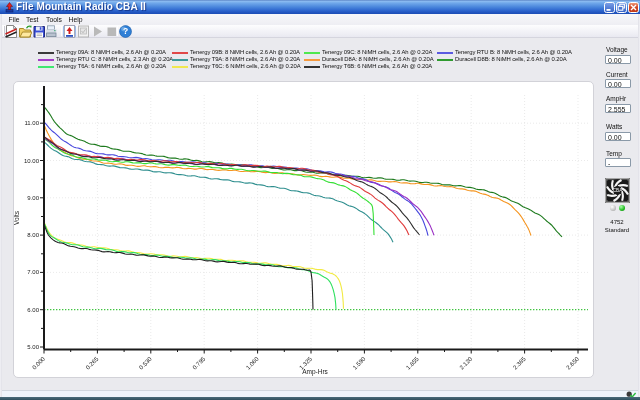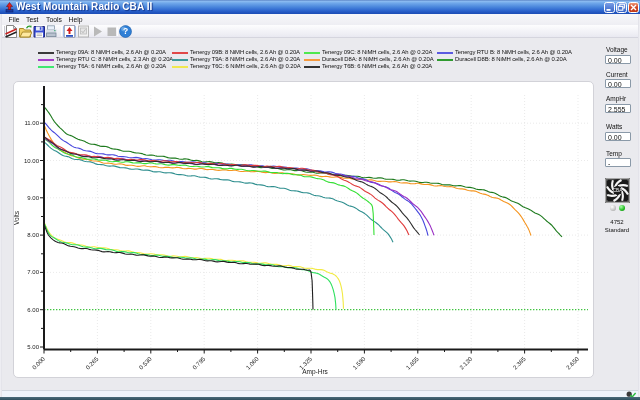--- a/index.html
+++ b/index.html
@@ -14,21 +14,21 @@
 #status {position:absolute;left:0px;top:390px;width:640px;height:7px;background:#eef3fa;border-top:1px solid #d0d6de}
 #bottomborder {position:absolute;left:0;top:397px;width:640px;height:3px;background:linear-gradient(180deg,#4a6a7a,#2e4f5e)}
 .winbtn {position:absolute;top:1.5px;width:11px;height:11px;border-radius:2.5px;border:1px solid #fff}
 </style></head><body>
 <div id="win">
   <div id="title">
     <svg width="11" height="11" style="position:absolute;left:4px;top:1.5px">
         <rect x="2" y="7.5" width="7" height="2.5" fill="#1a3aa0" stroke="#0a1a60" stroke-width="0.5"></rect>
         <path d="M5.5,0.5 l3,4 h-1.8 v3 h-2.4 v-3 h-1.8 z" fill="#e02020" stroke="#600" stroke-width="0.5"></path>
       </svg>
-    <span class="txt">West Mountain Radio CBA II</span>
+    <span class="txt">File Mountain Radio CBA II</span>
     <div class="winbtn" style="left:604px;background:linear-gradient(180deg,#7a9ee6,#3a66c8)">
         <svg width="9" height="9" style="position:absolute;left:0;top:0">
           <rect x="1.5" y="6" width="4" height="1.8" fill="#fff"></rect>
         </svg>
       </div>
     <div class="winbtn" style="left:616px;background:linear-gradient(180deg,#7a9ee6,#3a66c8)">
         <svg width="9" height="9" style="position:absolute;left:0;top:0">
           <rect x="2.8" y="1.2" width="4.6" height="3.8" fill="none" stroke="#fff" stroke-width="1"></rect>
           <rect x="1.2" y="3.4" width="4.6" height="3.8" fill="#4a76d0" stroke="#fff" stroke-width="1"></rect>
         </svg>

